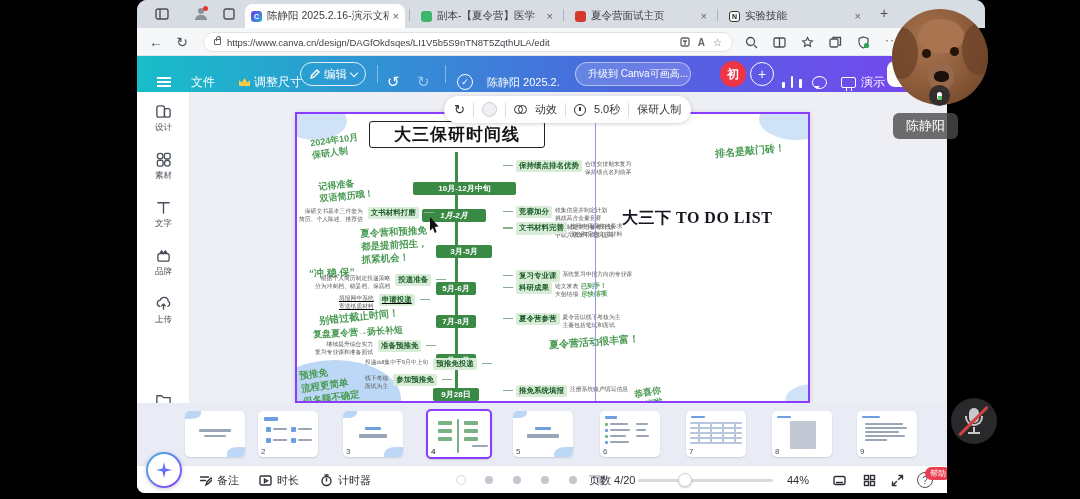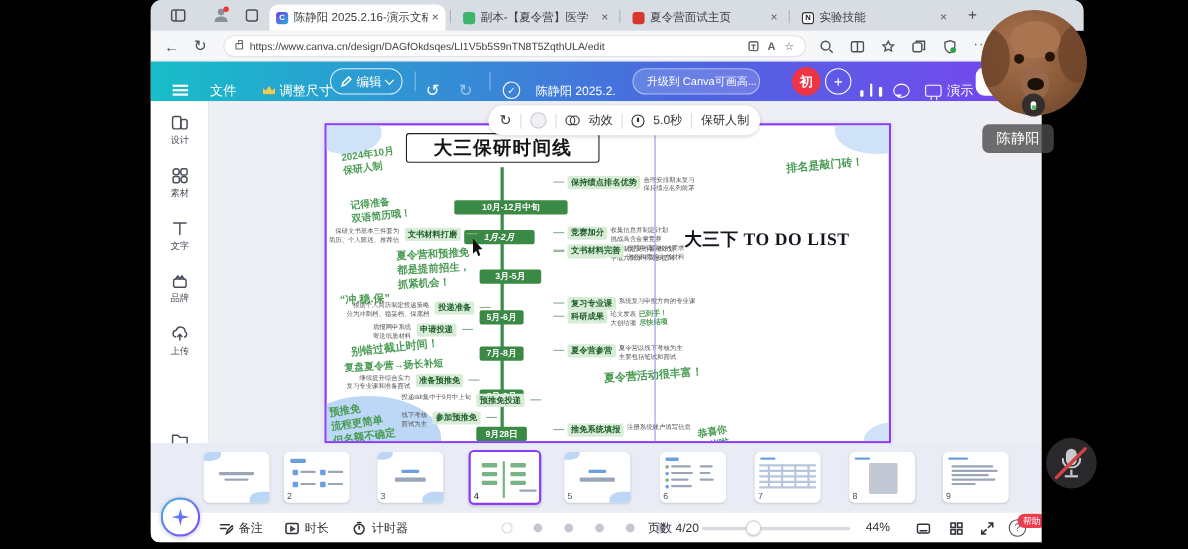--- a/index.html
+++ b/index.html
@@ -355,21 +355,21 @@
 都是提前招生，
 抓紧机会！</div>
 
         <div class="dpill" style="left:139px;top:168px;width:40px;">5月-6月</div>
         <div class="hw" style="left:12px;top:152px;font-size:10px;transform:rotate(-2deg);">“冲.稳.保”</div>
         <div class="nrowL" style="left:18px;top:160px;">
           <span class="nnote pre">根据个人简历制定投递策略
 分为冲刺档、稳妥档、保底档</span>
           <span class="nlab">投递准备</span>
         </div>
-        <div class="nrowL" style="left:42px;top:180px;">
+        <div class="nrowL" style="left:42px;top:180px;text-decoration:underline;">
           <span class="nnote pre">填报网申系统
 寄送纸质材料</span>
           <span class="nlab">申请投递</span>
         </div>
         <div class="hw" style="left:22px;top:196px;font-size:10px;transform:rotate(-6deg);">别错过截止时间！</div>
 
         <div class="dpill" style="left:139px;top:201px;width:40px;">7月-8月</div>
         <div class="nrow" style="left:206px;top:199px;">
           <span class="nlab">夏令营参营</span>
           <span class="nnote pre">夏令营以线下考核为主

